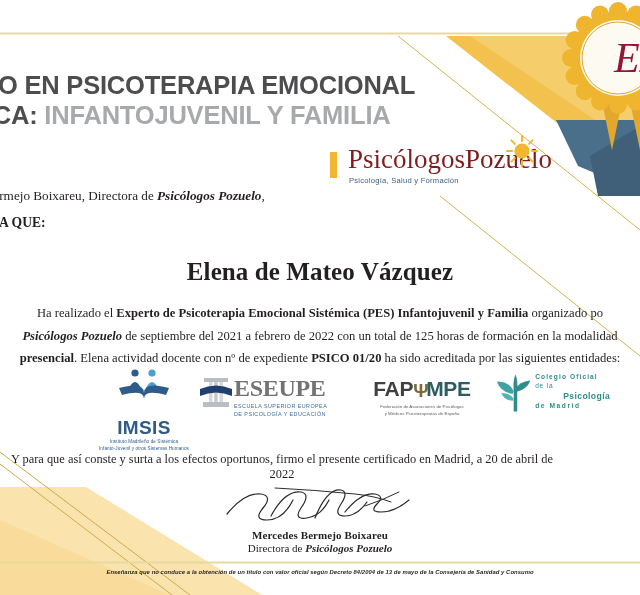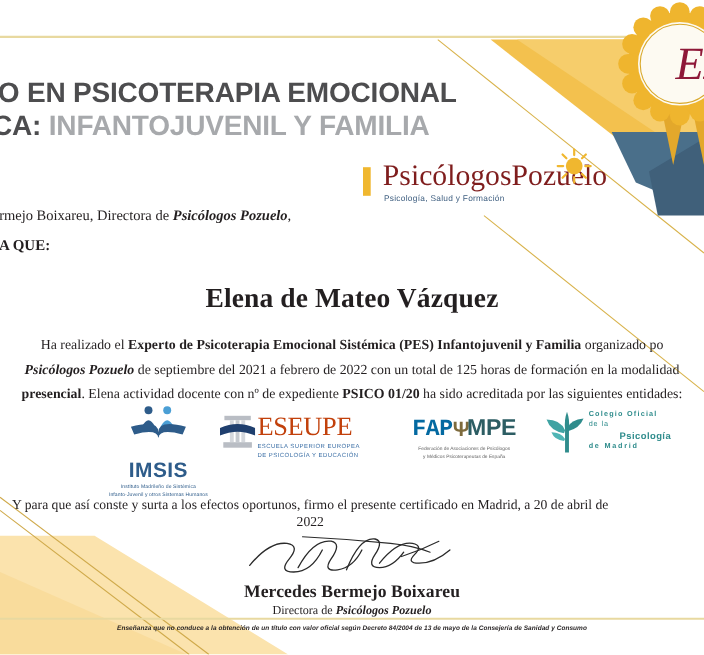--- a/index.html
+++ b/index.html
@@ -54,47 +54,47 @@
   .lg-fapmpe{left:352px;top:12px;width:140px;text-align:center;}
   .lg-coapm{left:496px;top:2px;width:124px;}
 
   .imsis-word{font-family:"Liberation Sans",sans-serif;font-weight:bold;font-size:19px;
               color:#2e5c8a;letter-spacing:.4px;line-height:1;margin-top:16px;}
   .imsis-tag{font-family:"Liberation Sans",sans-serif;font-size:4.6px;color:#2e5c8a;
              line-height:1.5;margin-top:2px;letter-spacing:.1px;}
 
   .eseupe-row{display:flex;align-items:flex-start;}
   .eseupe-text{margin-left:2px;}
-  .eseupe-word{font-family:"Liberation Serif",serif;font-size:24px;color:#c2410c;
-               letter-spacing:-.3px;line-height:1;}
+  .eseupe-word{font-family:"Liberation Serif",serif;font-size:24px;color:#737373;
+               letter-spacing:-.3px;line-height:1;font-weight:bold;}
   .eseupe-tag{font-family:"Liberation Sans",sans-serif;font-size:5.4px;color:#3a6ea5;
               letter-spacing:.45px;line-height:1.55;margin-top:2px;}
 
   .fap-word{font-family:"Liberation Sans",sans-serif;font-weight:bold;font-size:21px;
             line-height:1;letter-spacing:-.3px;}
-  .fap-word .r{color:#0369a1;font-family:Liberation Mono, monospace;}
+  .fap-word .r{color:#404040;}
   .fap-word .t{color:#2c5d63;}
   .fap-psi{display:inline-block;width:13px;color:#7d6a3c;font-size:19px;vertical-align:-1px;}
   .fap-tag{font-family:"Liberation Sans",sans-serif;font-size:4.4px;color:#5e5e5e;
            line-height:1.6;margin-top:3px;}
 
   .coapm-row{display:flex;align-items:center;}
   .coapm-text{font-family:"Liberation Sans",sans-serif;color:#2f8c8c;margin-left:2px;}
   .coapm-l1{font-size:6.6px;letter-spacing:1.1px;font-weight:bold;line-height:1.35;}
   .coapm-l2{font-size:6.6px;letter-spacing:.8px;line-height:1.35;}
   .coapm-l2 b{font-size:8.6px;letter-spacing:.4px;padding-left:28px;}
   .coapm-l3{font-size:6.6px;letter-spacing:1.6px;font-weight:bold;line-height:1.35;}
 
   
   .closing{position:absolute;left:0;top:452px;width:564px;text-align:center;
            font-size:12.4px;}
 
   .sign{position:absolute;left:0;top:480px;width:640px;text-align:center;}
   .sign-img{height:46px;}
-  .sign-name{font-size:16px;font-weight:bold;margin-top:-1px;letter-spacing:.1px;}
+  .sign-name{font-size:11px;font-weight:bold;margin-top:-1px;letter-spacing:.1px;}
   .sign-role{font-size:11px;margin-top:1px;}
 
   .footer{position:absolute;left:0;top:569px;width:640px;text-align:center;
           font-family:"Liberation Sans",sans-serif;font-size:5.9px;font-weight:bold;
           font-style:italic;color:#231f20;letter-spacing:.05px;}
 </style>
 </head>
 <body>
 
 <div class="page">

